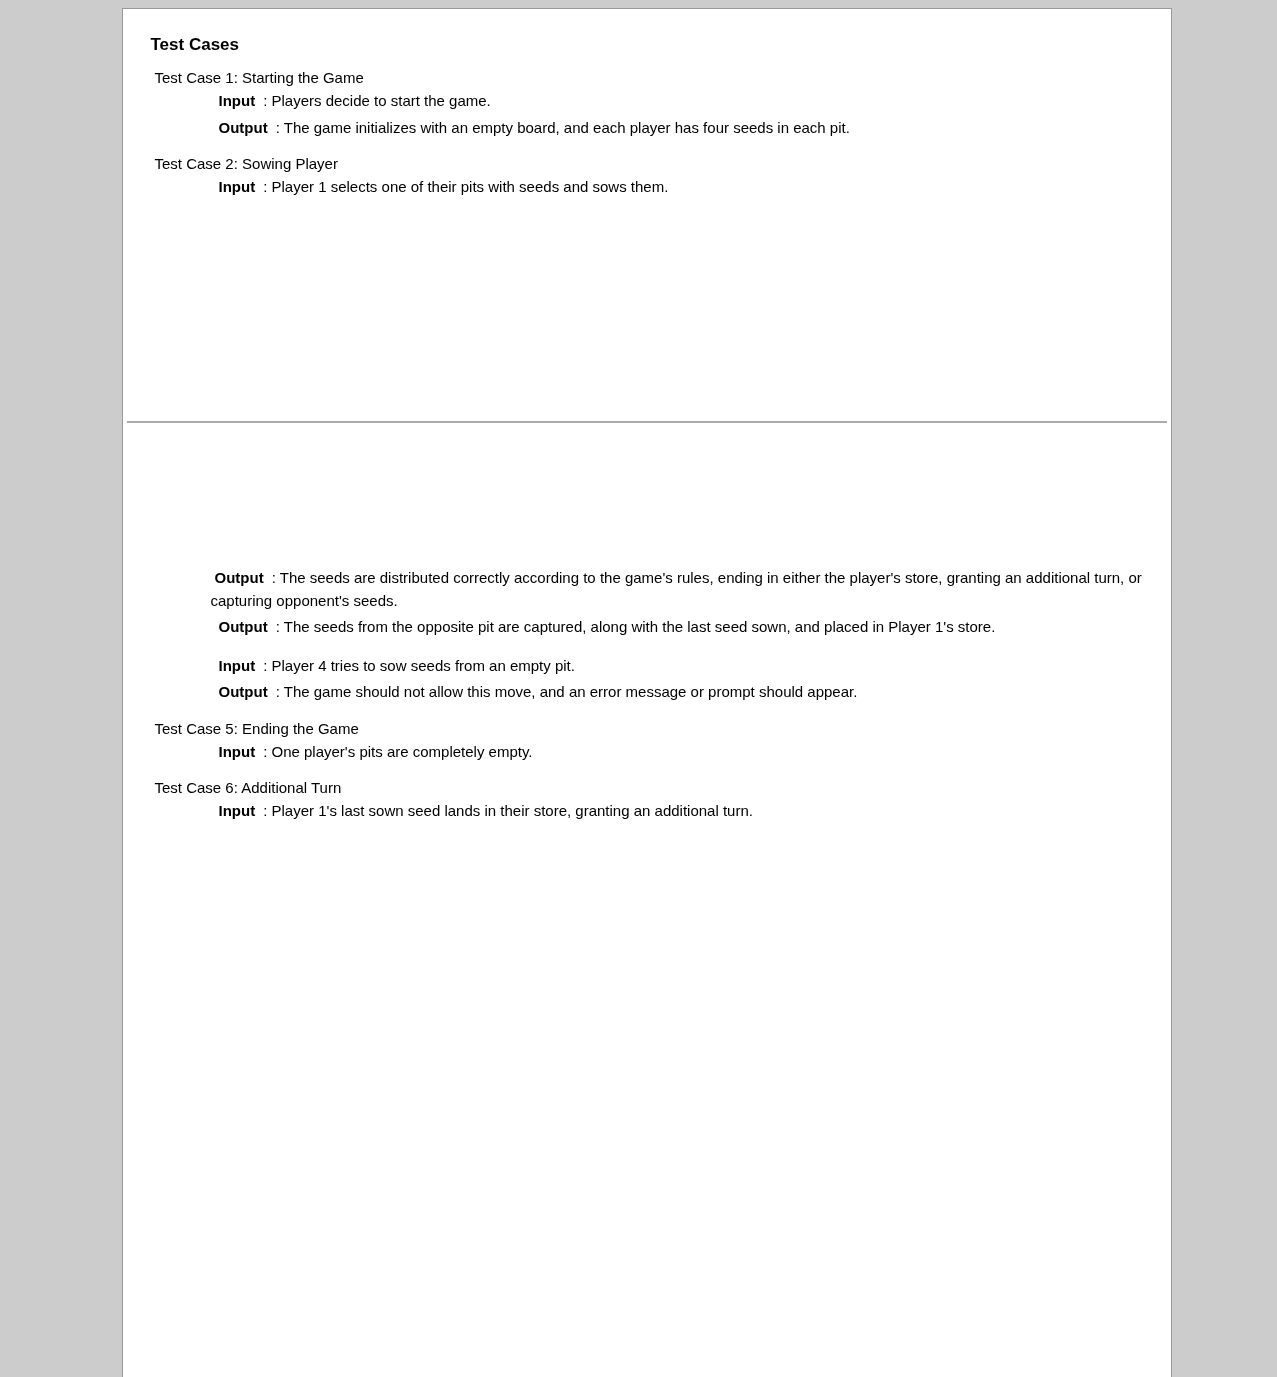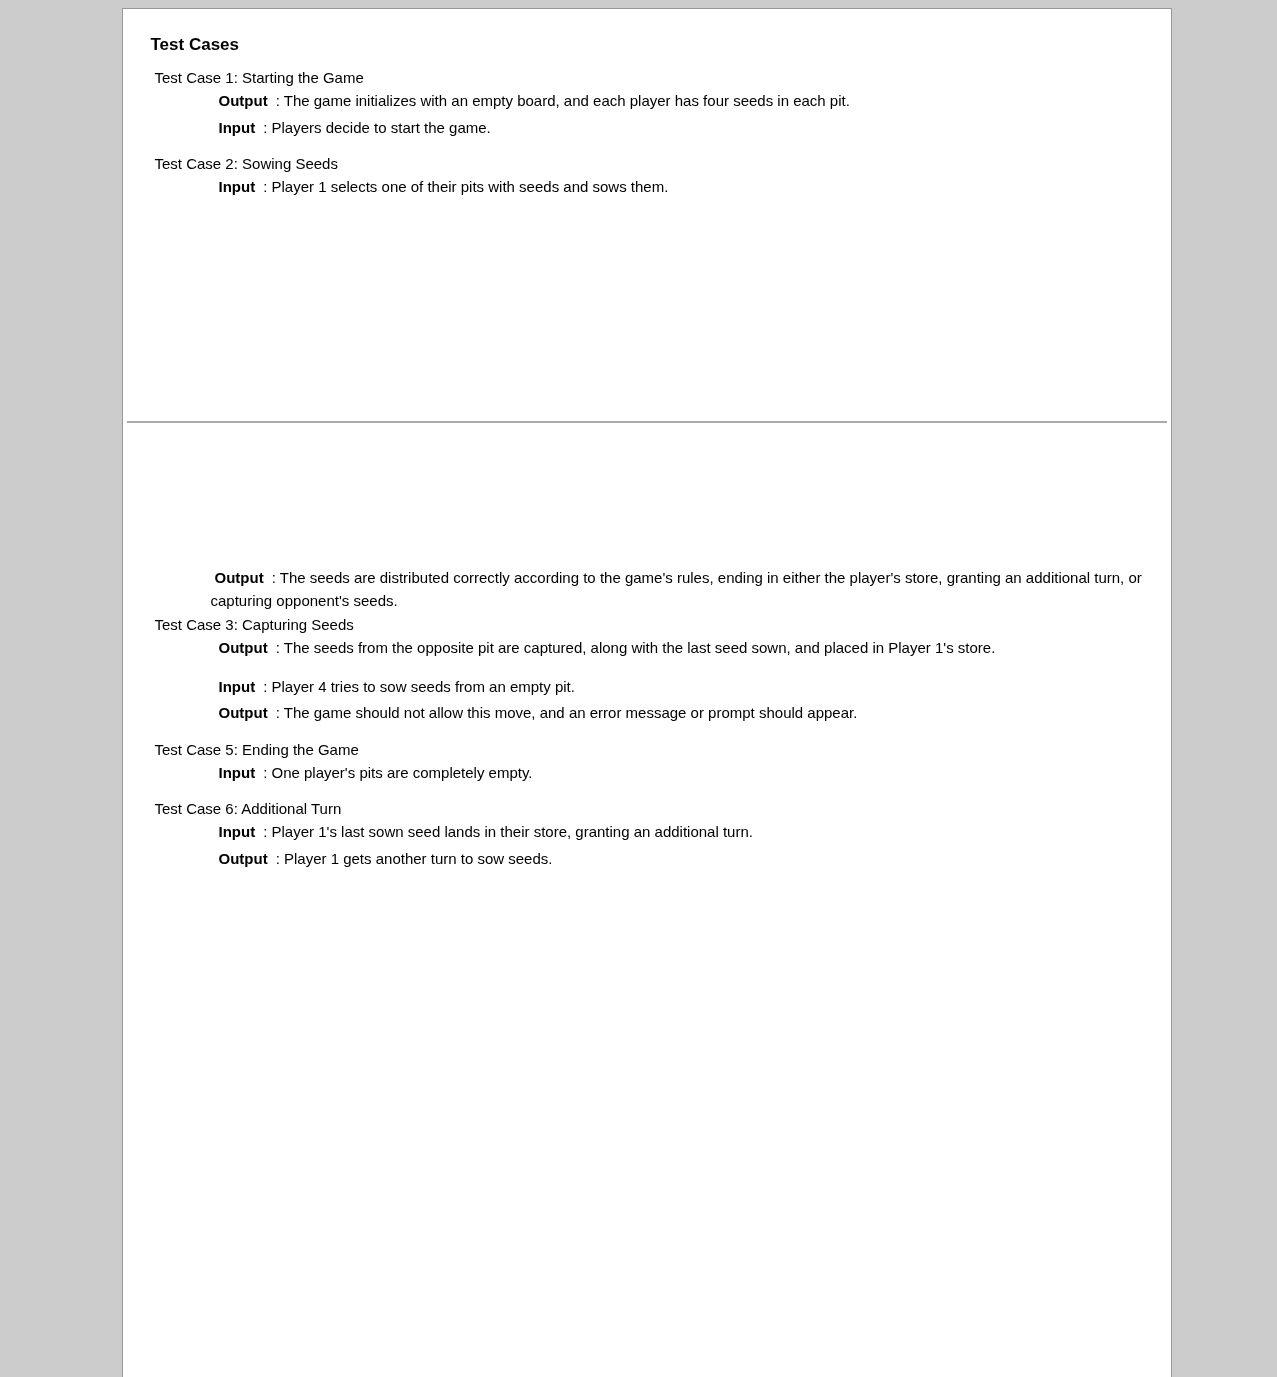--- a/index.html
+++ b/index.html
@@ -69,45 +69,44 @@
 <body>
 
 <div class="page-wrapper">
 
   <div class="top-section">
     <div class="section-title">Test Cases</div>
 
     <div class="test-case-block">
       <div class="test-case-title">Test Case 1: Starting the Game</div>
       <div class="test-case-line">
-        <span class="label-bold">Output</span><span>: The game initializes with an empty board, and each player has four seeds in each pit.</span>
+        <span class="label-bold">Input</span><span>: Players decide to start the game.</span>
       </div>
       <div class="test-case-line">
-        <span class="label-bold">Input</span><span>: Players decide to start the game.</span>
+        <span class="label-bold">Output</span><span>: The game initializes with an empty board, and each player has four seeds in each pit.</span>
       </div>
     </div>
 
     <div class="test-case-block">
-      <div class="test-case-title">Test Case 2: Sowing Seeds</div>
+      <div class="test-case-title">Test Case 2: Sowing Player</div>
       <div class="test-case-line">
         <span class="label-bold">Input</span><span>: Player 1 selects one of their pits with seeds and sows them.</span>
       </div>
     </div>
   </div>
 
   <div class="bottom-section">
 
     <div class="spacer-top"></div>
 
     <div class="test-case-line" style="padding-left:60px; margin-bottom: 2px;">
       <span class="label-bold">Output</span><span>: The seeds are distributed correctly according to the game's rules, ending in either the player's store, granting an additional turn, or capturing opponent's seeds.</span>
     </div>
 
     <div class="test-case-block">
-      <div class="test-case-title">Test Case 3: Capturing Seeds</div>
       <div class="test-case-line">
         <span class="label-bold">Output</span><span>: The seeds from the opposite pit are captured, along with the last seed sown, and placed in Player 1's store.</span>
       </div>
     </div>
 
     <div class="test-case-block">
       <div class="test-case-line">
         <span class="label-bold">Input</span><span>: Player 4 tries to sow seeds from an empty pit.</span>
       </div>
       <div class="test-case-line">
@@ -120,19 +119,16 @@
       <div class="test-case-line">
         <span class="label-bold">Input</span><span>: One player's pits are completely empty.</span>
       </div>
     </div>
 
     <div class="test-case-block">
       <div class="test-case-title">Test Case 6: Additional Turn</div>
       <div class="test-case-line">
         <span class="label-bold">Input</span><span>: Player 1's last sown seed lands in their store, granting an additional turn.</span>
       </div>
-      <div class="test-case-line">
-        <span class="label-bold">Output</span><span>: Player 1 gets another turn to sow seeds.</span>
-      </div>
     </div>
 
   </div>
 </div>
 
 </body></html>

